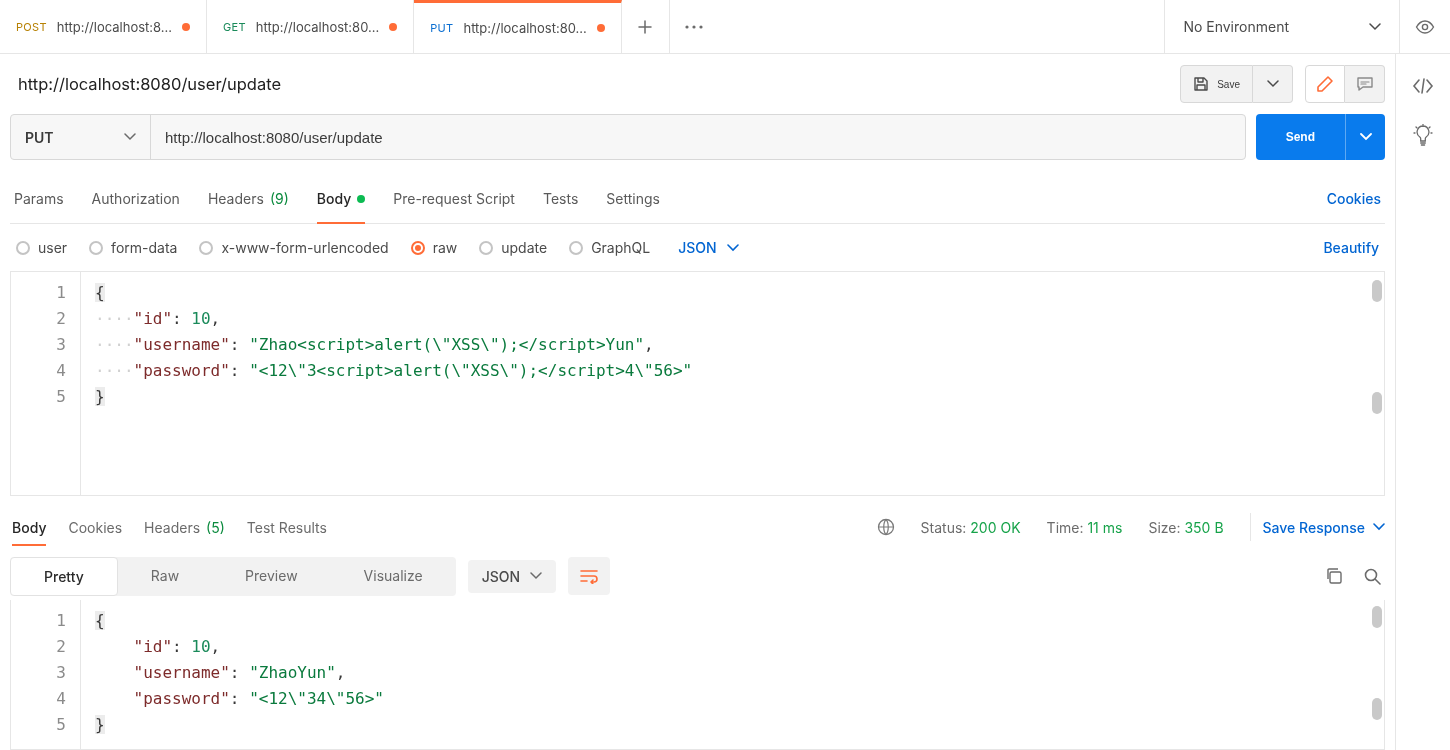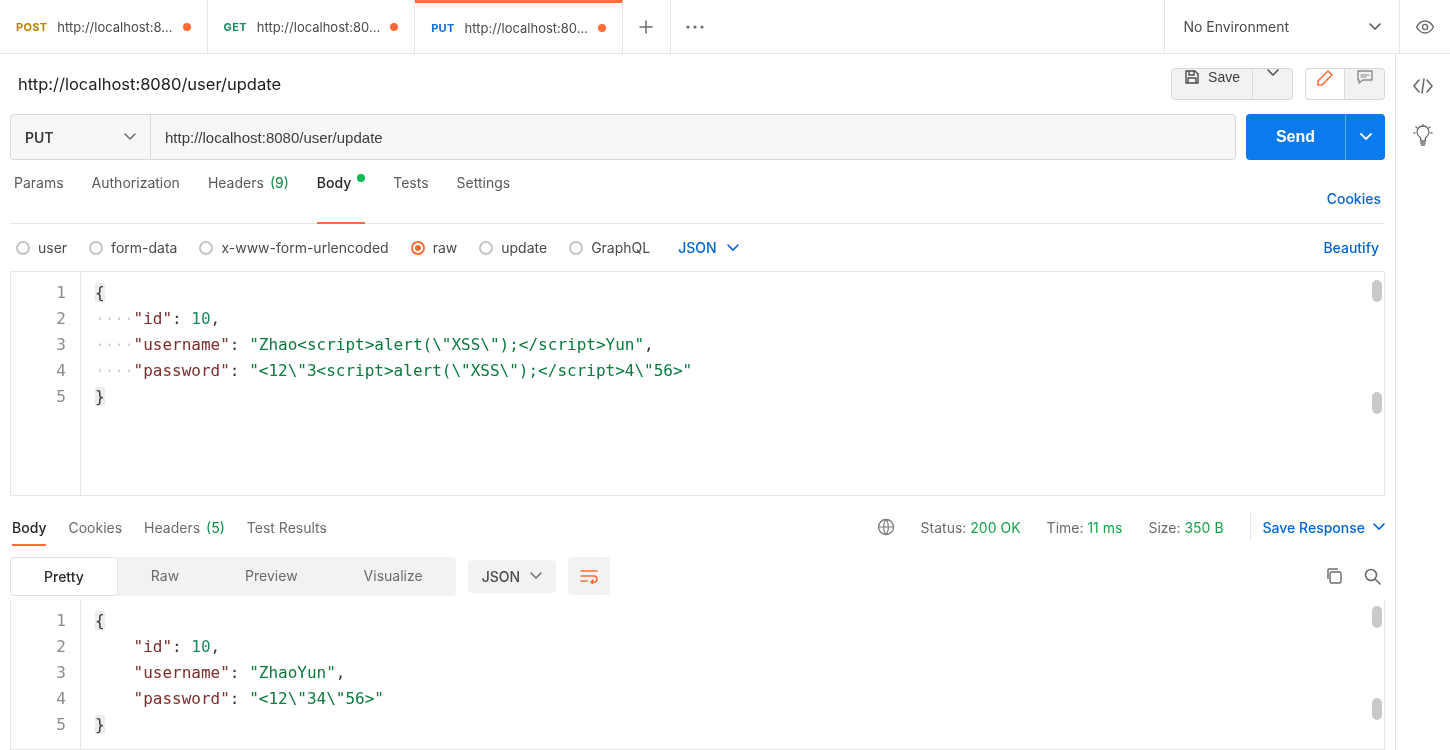--- a/index.html
+++ b/index.html
@@ -23,61 +23,61 @@
   }
   *{box-sizing:border-box}
   body{margin:0;font-family:Inter,Segoe UI,Arial,sans-serif;font-size:14px;color:var(--text);background:#fff;}
   svg{display:block}
 
   
   .tabbar{height:54px;border-bottom:1px solid var(--border);display:flex;align-items:stretch}
   .tabs{display:flex;flex:1;min-width:0}
   .tab{display:flex;align-items:center;gap:10px;padding:0 16px;border-right:1px solid var(--border);min-width:0;max-width:210px;position:relative;cursor:pointer}
   .tab.active{border-top:3px solid var(--orange);padding-top:0}
-  .tab .method{font-size:11px;font-weight:700;letter-spacing:.3px}
+  .tab .method{font-size:11px;font-weight:400;letter-spacing:.3px}
   .tab .title{font-size:13px;color:#4b4b4b;overflow:hidden;text-overflow:ellipsis;white-space:nowrap;flex:1;min-width:0}
   .tab .dot{width:8px;height:8px;border-radius:50%;background:var(--orange);flex:0 0 auto}
   .m-post{color:#b78103}
   .m-get{color:#1a8a5a}
   .m-put{color:#0a6ed1}
   .tabbar .plus,.tabbar .more{width:48px;display:flex;align-items:center;justify-content:center;color:#6b6b6b;border-right:1px solid var(--border);cursor:pointer}
   .tabbar .env{display:flex;align-items:center;border-left:1px solid var(--border)}
   .env-select{padding:0 18px;height:100%;display:flex;align-items:center;gap:80px;color:#4b4b4b;border-right:1px solid var(--border);cursor:pointer}
   .env-eye{width:50px;display:flex;align-items:center;justify-content:center;color:#6b6b6b;cursor:pointer}
 
   
   .right-rail{position:fixed;right:0;top:54px;bottom:0;width:55px;border-left:1px solid var(--border);display:flex;flex-direction:column;align-items:center;padding-top:24px;gap:30px;color:#6b6b6b;background:#fff;z-index:5}
   .right-rail .rail-btn{cursor:pointer}
 
   
   .main{padding:0 10px;height:calc(100vh - 54px);display:flex;flex-direction:column;margin-right:55px}
 
   
   .titlebar{display:flex;align-items:center;height:60px;gap:12px;padding-right:0}
   .req-title{font-size:16.5px;font-weight:400;flex:1;padding-left:8px}
-  .btn{height:32px;border:1px solid var(--border-dark);border-radius:4px;background:#fff;display:inline-flex;align-items:flex-start;justify-content:center;padding:0 12px;font-size:14px;color:#4b4b4b;cursor:pointer}
+  .btn{height:38px;border:1px solid var(--border-dark);border-radius:4px;background:#fff;display:inline-flex;align-items:center;justify-content:center;padding:0 12px;font-size:10px;color:#4b4b4b;cursor:pointer}
   .btn.icon{padding:0;width:40px}
   .btn-group{display:inline-flex}
   .btn-group>.btn{border-radius:0}
   .btn-group>.btn:first-child{border-top-left-radius:4px;border-bottom-left-radius:4px}
   .btn-group>.btn:last-child{border-top-right-radius:4px;border-bottom-right-radius:4px;border-left:0}
   .btn.save{background:var(--bg-grey);gap:8px;font-weight:500;color:#3b3b3b}
 
   
   .urlrow{display:flex;gap:10px;align-items:stretch;height:46px;margin-top:0}
   .method-url{flex:1;display:flex;border:1px solid var(--border-dark);border-radius:4px;background:#f7f7f7;overflow:hidden}
   .method-dd{width:140px;display:flex;align-items:center;justify-content:space-between;padding:0 14px 0 14px;font-weight:600;color:#3b3b3b;border-right:1px solid var(--border-dark);cursor:pointer}
   .url-inp{flex:1;border:0;background:transparent;padding:0 14px;font-size:15px;color:#3b3b3b;outline:none}
   .send-group{display:flex}
-  .send-group .send{background:var(--blue);color:#fff;border:0;font-weight:600;font-size:16px;padding:0 30px;border-radius:4px 0 0 4px;cursor:pointer}
+  .send-group .send{background:var(--blue);color:#fff;border:0;font-weight:600;font-size:12px;padding:0 30px;border-radius:4px 0 0 4px;cursor:pointer}
   .send-group .send-dd{background:var(--blue);color:#fff;border:0;border-left:1px solid rgba(255,255,255,.35);width:40px;border-radius:0 4px 4px 0;display:flex;align-items:center;justify-content:center;cursor:pointer}
 
   
   .reqtabs{display:flex;align-items:center;height:50px;gap:28px;padding-left:4px;border-bottom:1px solid var(--border);position:relative;margin-top:14px}
-  .reqtabs .rtab{color:#5a5a5a;cursor:pointer;height:100%;display:flex;align-items:flex-start;gap:6px}
+  .reqtabs .rtab{color:#5a5a5a;cursor:pointer;height:100%;display:flex;align-items:center;gap:6px}
   .reqtabs .rtab .cnt{color:#0a8a3d}
   .reqtabs .rtab.active{color:#262626;font-weight:500;position:relative}
   .reqtabs .rtab.active::after{content:"";position:absolute;left:0;right:0;bottom:-1px;height:2px;background:var(--orange)}
   .reqtabs .rtab .gdot{width:8px;height:8px;border-radius:50%;background:#0cbb52}
   .reqtabs .right-link{margin-left:auto;color:var(--link);font-weight:500;cursor:pointer;padding-right:4px}
 
   
   .bodymodes{display:flex;align-items:center;height:48px;gap:22px;padding-left:6px;border-bottom:1px solid var(--border)}
   .radio{display:flex;align-items:center;gap:8px;color:#4b4b4b;cursor:pointer}
   .radio .r{width:14px;height:14px;border-radius:50%;border:2px solid var(--radio);display:inline-block;position:relative}
@@ -250,20 +250,23 @@
       </div>
     <div class="rtab">
         <span>Headers</span> 
         <span class="cnt">(9)</span>
       </div>
     <div class="rtab active">
         <span>Body</span>
         <span class="gdot"></span>
       </div>
     <div class="rtab">
+        <span>Pre-request Script</span>
+      </div>
+    <div class="rtab">
         <span>Tests</span>
       </div>
     <div class="rtab">
         <span>Settings</span>
       </div>
     <div class="right-link"><span>Cookies</span></div>
   </div>
 
   <div class="bodymodes">
     <label class="radio">

